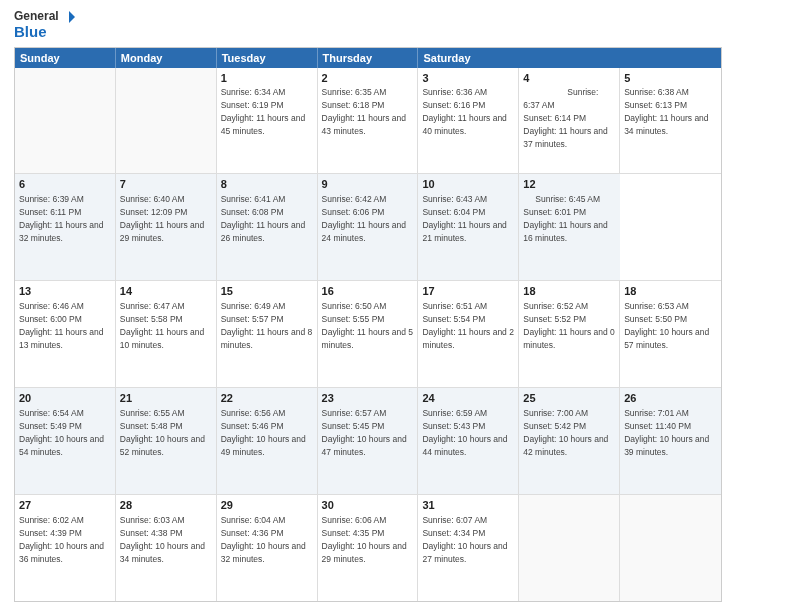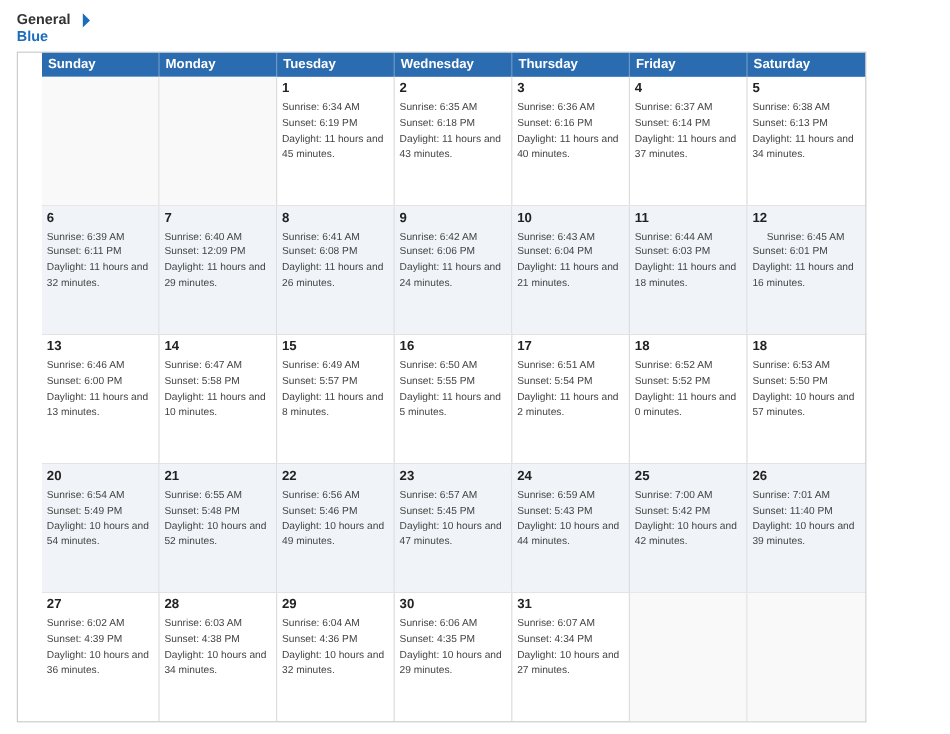--- a/index.html
+++ b/index.html
@@ -40,21 +40,20 @@
     .location-title {
       font-size: 14px;
       color: #555;
       margin-top: 2px;
     }
     .calendar {
       flex: 1;
       display: flex;
       flex-direction: column;
       border: 1px solid #ccc;
-      padding-left: 20px;
     }
     .cal-header {
       display: grid;
       grid-template-columns: repeat(7, 1fr);
       background: #2b6cb0;
     }
     .cal-header-cell {
       color: #fff;
       font-size: 11px;
       font-weight: bold;
@@ -105,53 +104,51 @@
 </head>
 <body>
 
 <div class="page">
   <div class="header">
     <div class="logo">
   <div style="display:flex;flex-direction:column;line-height:1.1;">
     <span style="font-size:12px;font-weight:bold;color:#333;">General<span style="display:inline-block;margin-left:2px;"><svg width="14" height="14" viewBox="0 0 14 14" style="vertical-align:middle;">
                 <polygon points="8,1 14,7 8,13" fill="#1a6cbd"></polygon>
               </svg></span></span>
-    <span style="font-size:12px;font-weight:bold;color:#1a6cbd;">Blue</span>
+    <span style="font-size:15px;font-weight:bold;color:#1a6cbd;">Blue</span>
   </div>
 </div>
     <div class="title-block">
       <div class="month-title"></div>
       <div class="location-title"></div>
     </div>
   </div>
 
   <div class="calendar">
     <div class="cal-header">
     <div class="cal-header-cell">Sunday</div>
         <div class="cal-header-cell">Monday</div>
         <div class="cal-header-cell">Tuesday</div>
-        <div class="cal-header-cell">Wednesday</div>
         <div class="cal-header-cell">Thursday</div>
-        <div class="cal-header-cell">Friday</div>
         <div class="cal-header-cell">Saturday</div>
       </div>
     <div class="cal-body">
     <div class="cal-row">
           <div class="cal-cell empty"></div>
           <div class="cal-cell empty"></div>
           <div class="cal-cell"><span class="day-num">1</span><span class="info" style="white-space: pre-line;">Sunrise: 6:34 AM
 Sunset: 6:19 PM
 Daylight: 11 hours and 45 minutes.</span></div>
           <div class="cal-cell"><span class="day-num">2</span><span class="info" style="white-space: pre-line;">Sunrise: 6:35 AM
 Sunset: 6:18 PM
 Daylight: 11 hours and 43 minutes.</span></div>
           <div class="cal-cell"><span class="day-num">3</span><span class="info" style="white-space: pre-line;">Sunrise: 6:36 AM
 Sunset: 6:16 PM
 Daylight: 11 hours and 40 minutes.</span></div>
-          <div class="cal-cell"><span class="day-num">4</span><span class="info" style="white-space: pre-line;">Sunrise: 6:37 AM
+          <div class="cal-cell"><span class="day-num">4</span><span class="info" style="white-space: pre-line; margin-left: 44px;">Sunrise: 6:37 AM
 Sunset: 6:14 PM
 Daylight: 11 hours and 37 minutes.</span></div>
           <div class="cal-cell"><span class="day-num">5</span><span class="info" style="white-space: pre-line; margin-top: 48px;">Sunrise: 6:38 AM
 Sunset: 6:13 PM
 Daylight: 11 hours and 34 minutes.</span></div>
         </div>
         <div class="cal-row alt-row">
           <div class="cal-cell"><span class="day-num">6</span><span class="info" style="white-space: pre-line;">Sunrise: 6:39 AM
 Sunset: 6:11 PM
 Daylight: 11 hours and 32 minutes.</span></div>
@@ -160,23 +157,20 @@
 Daylight: 11 hours and 29 minutes.</span></div>
           <div class="cal-cell"><span class="day-num">8</span><span class="info" style="white-space: pre-line;">Sunrise: 6:41 AM
 Sunset: 6:08 PM
 Daylight: 11 hours and 26 minutes.</span></div>
           <div class="cal-cell"><span class="day-num">9</span><span class="info" style="white-space: pre-line;">Sunrise: 6:42 AM
 Sunset: 6:06 PM
 Daylight: 11 hours and 24 minutes.</span></div>
           <div class="cal-cell"><span class="day-num">10</span><span class="info" style="white-space: pre-line;">Sunrise: 6:43 AM
 Sunset: 6:04 PM
 Daylight: 11 hours and 21 minutes.</span></div>
-          <div class="cal-cell"><span class="day-num">11</span><span class="info" style="white-space: pre-line;">Sunrise: 6:44 AM
-Sunset: 6:03 PM
-Daylight: 11 hours and 18 minutes.</span></div>
           <div class="cal-cell"><span class="day-num">12</span><span class="info" style="white-space: pre-line; margin-left: 12px;">Sunrise: 6:45 AM
 Sunset: 6:01 PM
 Daylight: 11 hours and 16 minutes.</span></div>
         </div>
         <div class="cal-row">
           <div class="cal-cell"><span class="day-num">13</span><span class="info" style="white-space: pre-line;">Sunrise: 6:46 AM
 Sunset: 6:00 PM
 Daylight: 11 hours and 13 minutes.</span></div>
           <div class="cal-cell"><span class="day-num">14</span><span class="info" style="white-space: pre-line;">Sunrise: 6:47 AM
 Sunset: 5:58 PM

